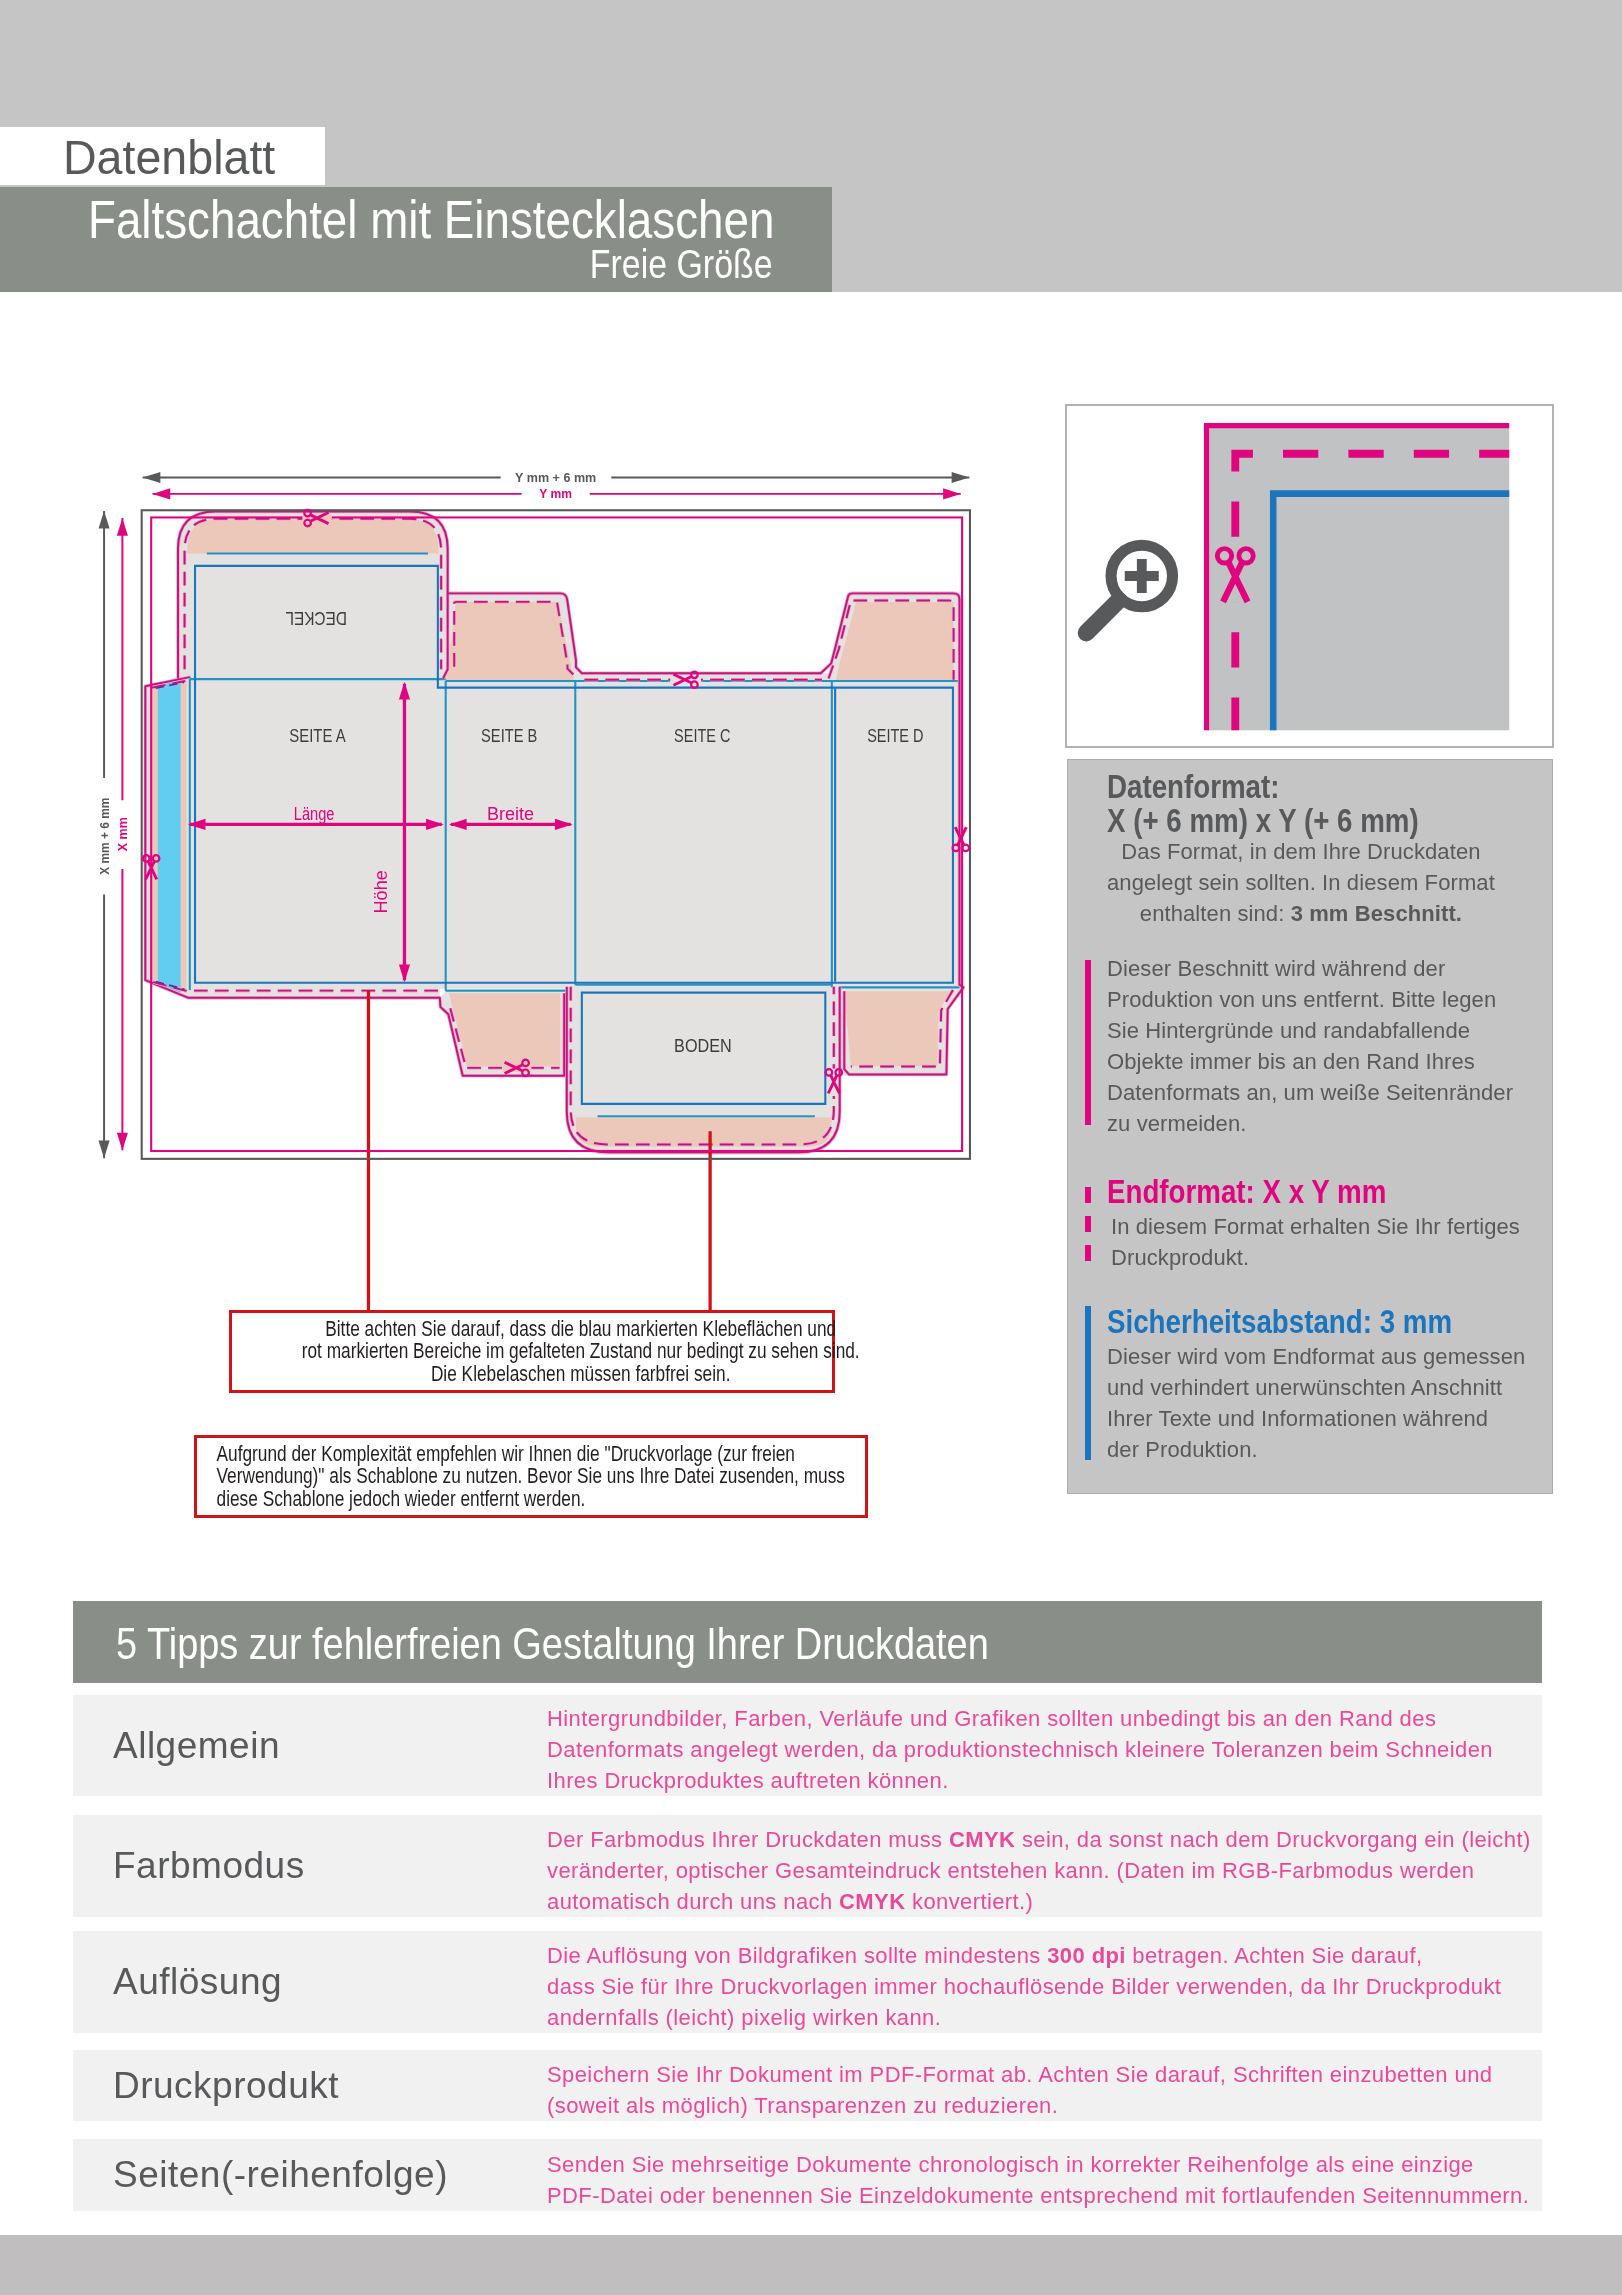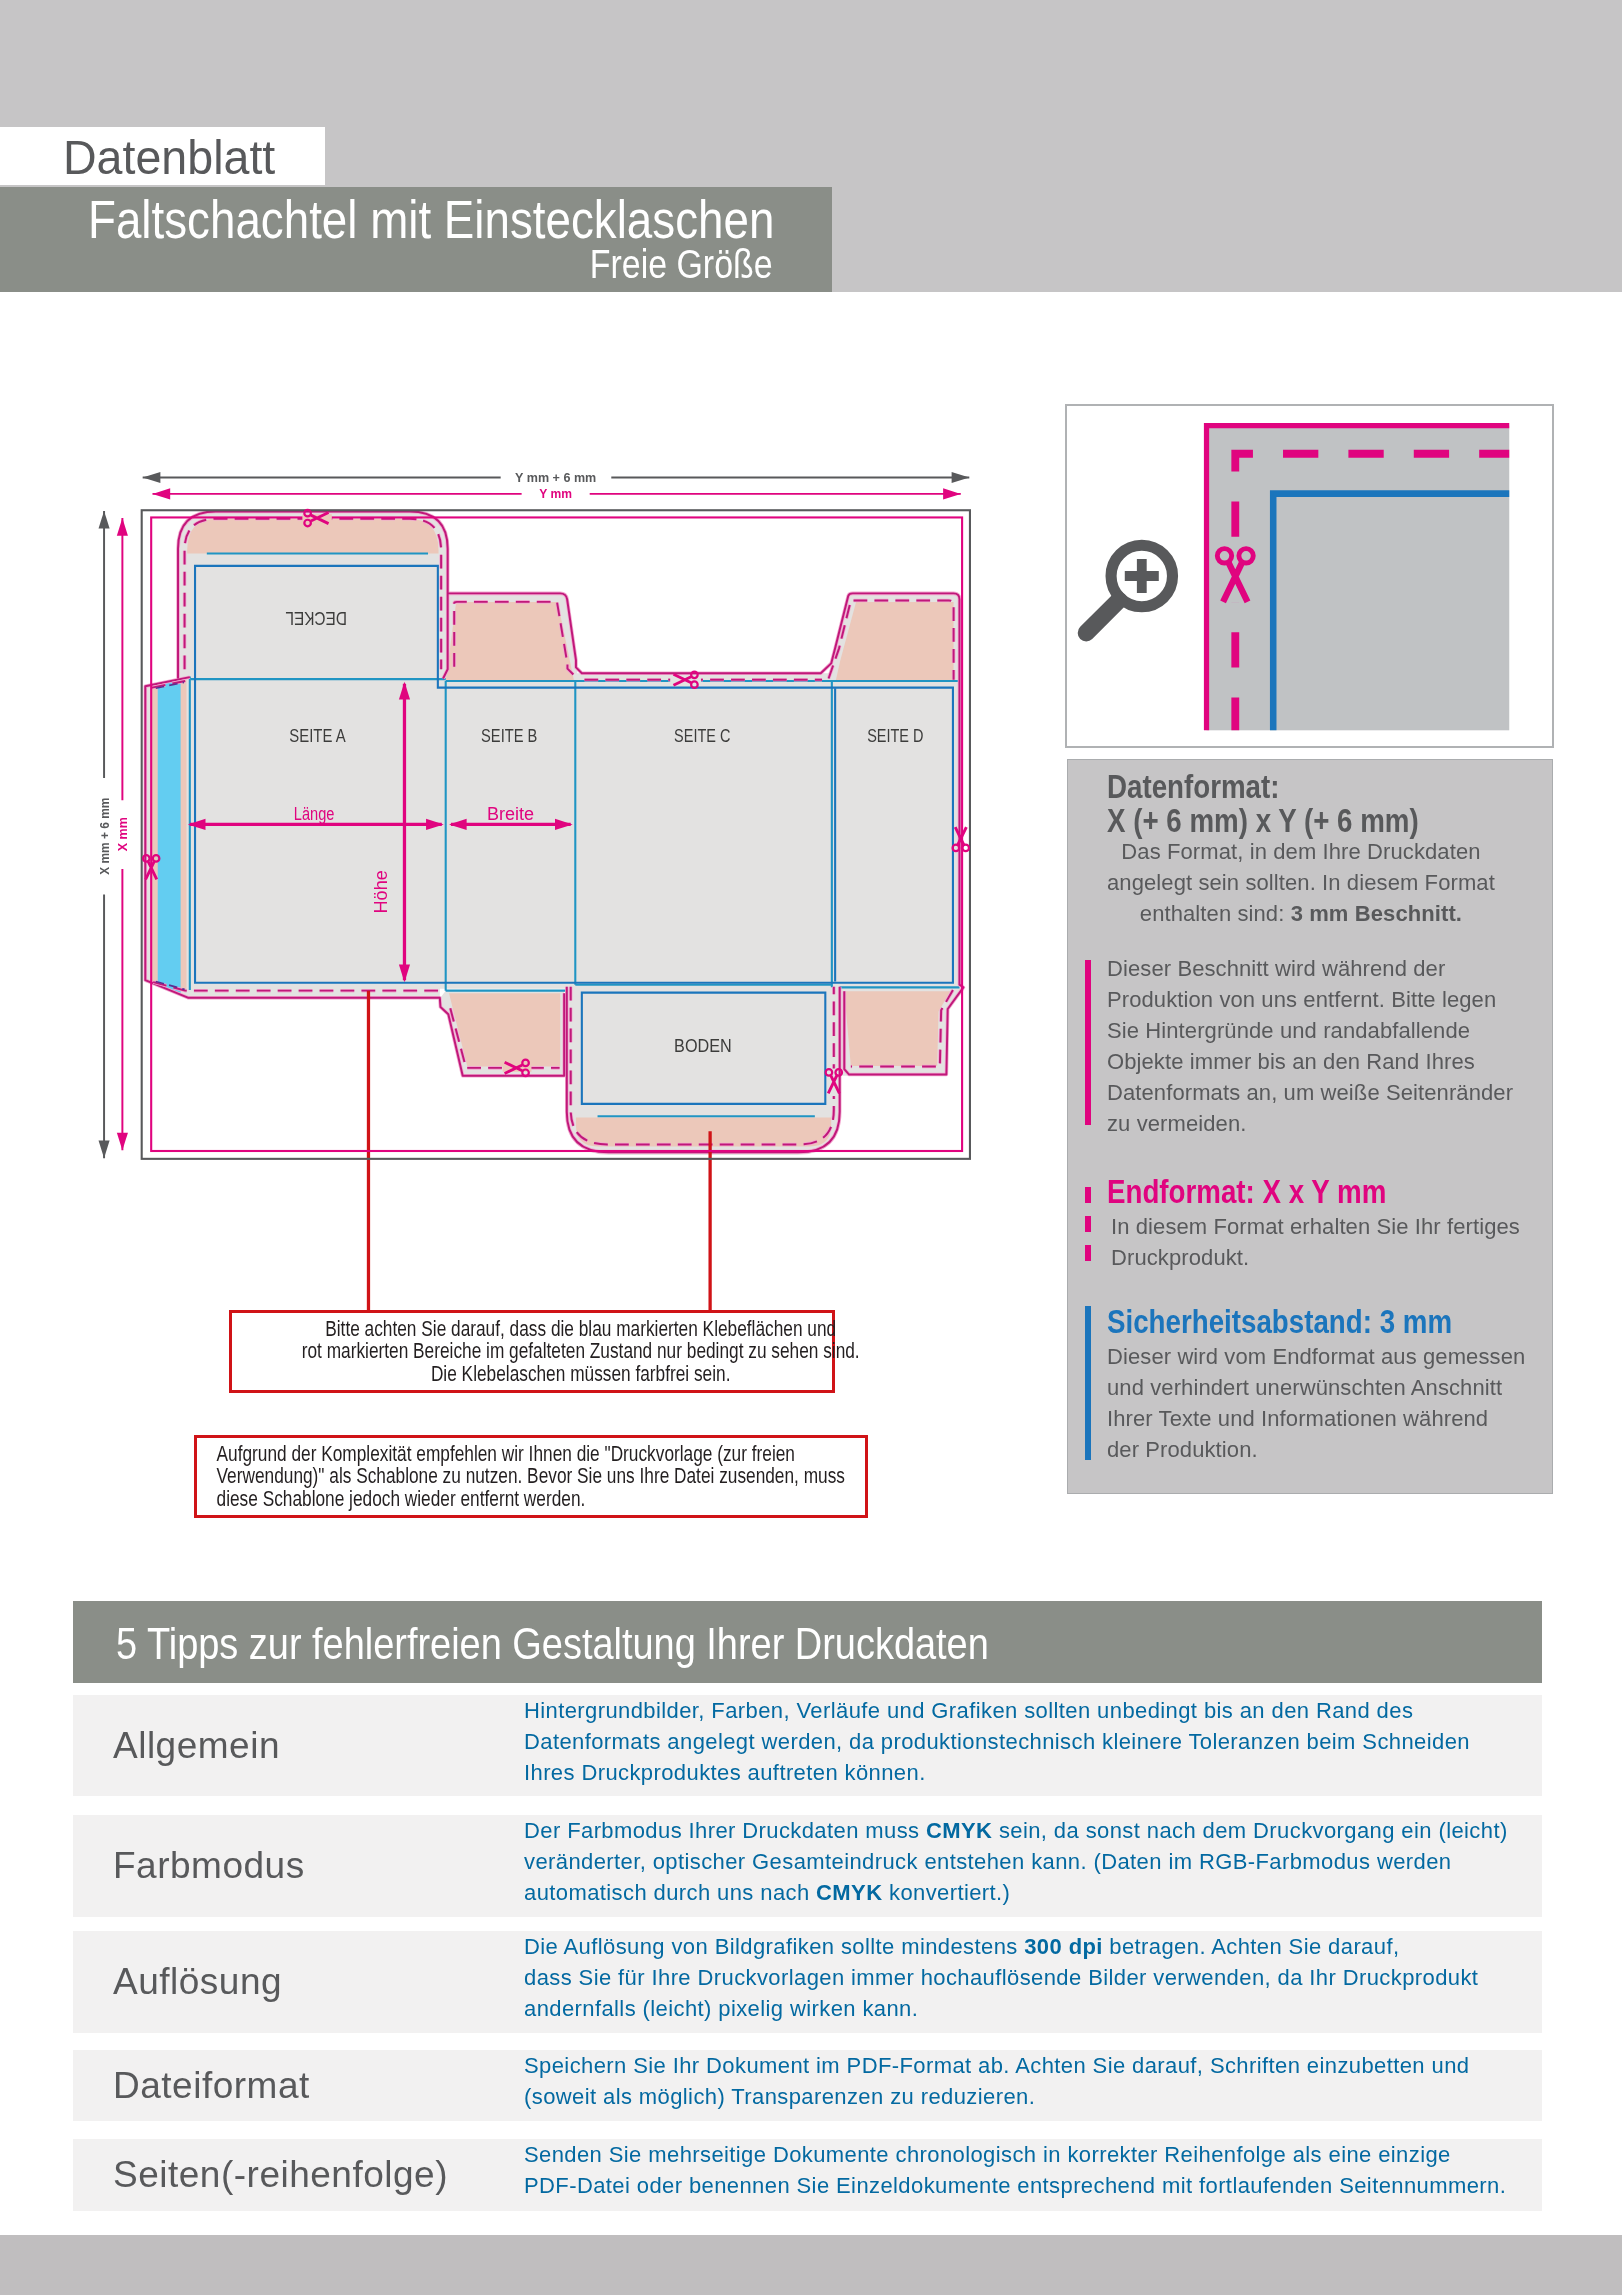--- a/index.html
+++ b/index.html
@@ -1,22 +1,22 @@
 <!DOCTYPE html>
 <html style="font-size:10.5px"><head>
 <meta charset="utf-8">
 <style>
   html,body{margin:0;padding:0;}
   body{width:1623px;height:2295px;position:relative;background:#ffffff;
        font-family:"Liberation Sans",sans-serif;overflow:hidden;}
   .abs{position:absolute;}
   .rowlab{left:113px;color:#58595b;font-size:37px;letter-spacing:0.5px;
           display:flex;align-items:center;}
-  .rowtxt{left:524px;width:1021px;color:#0369a1;font-size:22px;line-height:31px;
-          letter-spacing:0.4px;display:flex;align-items:flex-start;}
+  .rowtxt{left:547px;width:1021px;color:#ec4899;font-size:22px;line-height:31px;
+          letter-spacing:0.4px;display:flex;align-items:flex-end;}
   .rowtxt b{font-weight:bold;}
   .ih{font-size:33px;font-weight:bold;white-space:nowrap;transform:scaleX(.84);transform-origin:left top;line-height:38px;}
   .ip{font-size:22px;line-height:31px;white-space:nowrap;letter-spacing:0.1px;}
 </style>
 </head>
 <body>
 
 <div class="abs" style="left:0;top:0;width:1623px;height:292px;background:#c6c5c6;"></div>
 <div class="abs" style="left:0;top:187px;width:832px;height:105px;background:#8a8e88;"></div>
 <div class="abs" style="left:0;top:127px;width:325px;height:58px;background:#ffffff;"></div>
@@ -239,21 +239,21 @@
 
 <div class="abs" style="left:73px;top:1695px;width:1469px;height:101px;background:#f2f1f1;"></div>
 <div class="abs" style="left:73px;top:1815px;width:1469px;height:102px;background:#f2f1f1;"></div>
 <div class="abs" style="left:73px;top:1931px;width:1469px;height:102px;background:#f2f1f1;"></div>
 <div class="abs" style="left:73px;top:2050px;width:1469px;height:71px;background:#f2f1f1;"></div>
 <div class="abs" style="left:73px;top:2139px;width:1469px;height:72px;background:#f2f1f1;"></div>
 
 <div class="abs rowlab" style="top:1695px;height:101px;">Allgemein</div>
 <div class="abs rowlab" style="top:1815px;height:102px;text-align:center;">Farbmodus</div>
 <div class="abs rowlab" style="top:1931px;height:102px;">Auflösung</div>
-<div class="abs rowlab" style="top:2050px;height:71px;">Dateiformat</div>
+<div class="abs rowlab" style="top:2050px;height:71px;">Druckprodukt</div>
 <div class="abs rowlab" style="top:2139px;height:72px;">Seiten(-reihenfolge)</div>
 
 <div class="abs rowtxt" style="top:1695px;height:101px;">
     <div>Hintergrundbilder, Farben, Verläufe und Grafiken sollten unbedingt bis an den Rand des<br>Datenformats angelegt werden, da produktionstechnisch kleinere Toleranzen beim Schneiden<br>Ihres Druckproduktes auftreten können.</div>
   </div>
 <div class="abs rowtxt" style="top:1815px;height:102px;">
     <div>Der Farbmodus Ihrer Druckdaten muss <b>CMYK</b> sein, da sonst nach dem Druckvorgang ein (leicht)<br>veränderter, optischer Gesamteindruck entstehen kann. (Daten im RGB-Farbmodus werden<br>automatisch durch uns nach <b>CMYK</b> konvertiert.)</div>
   </div>
 <div class="abs rowtxt" style="top:1931px;height:102px;">
     <div>Die Auflösung von Bildgrafiken sollte mindestens <b>300 dpi</b> betragen. Achten Sie darauf,<br>dass Sie für Ihre Druckvorlagen immer hochauflösende Bilder verwenden, da Ihr Druckprodukt<br>andernfalls (leicht) pixelig wirken kann.</div>

